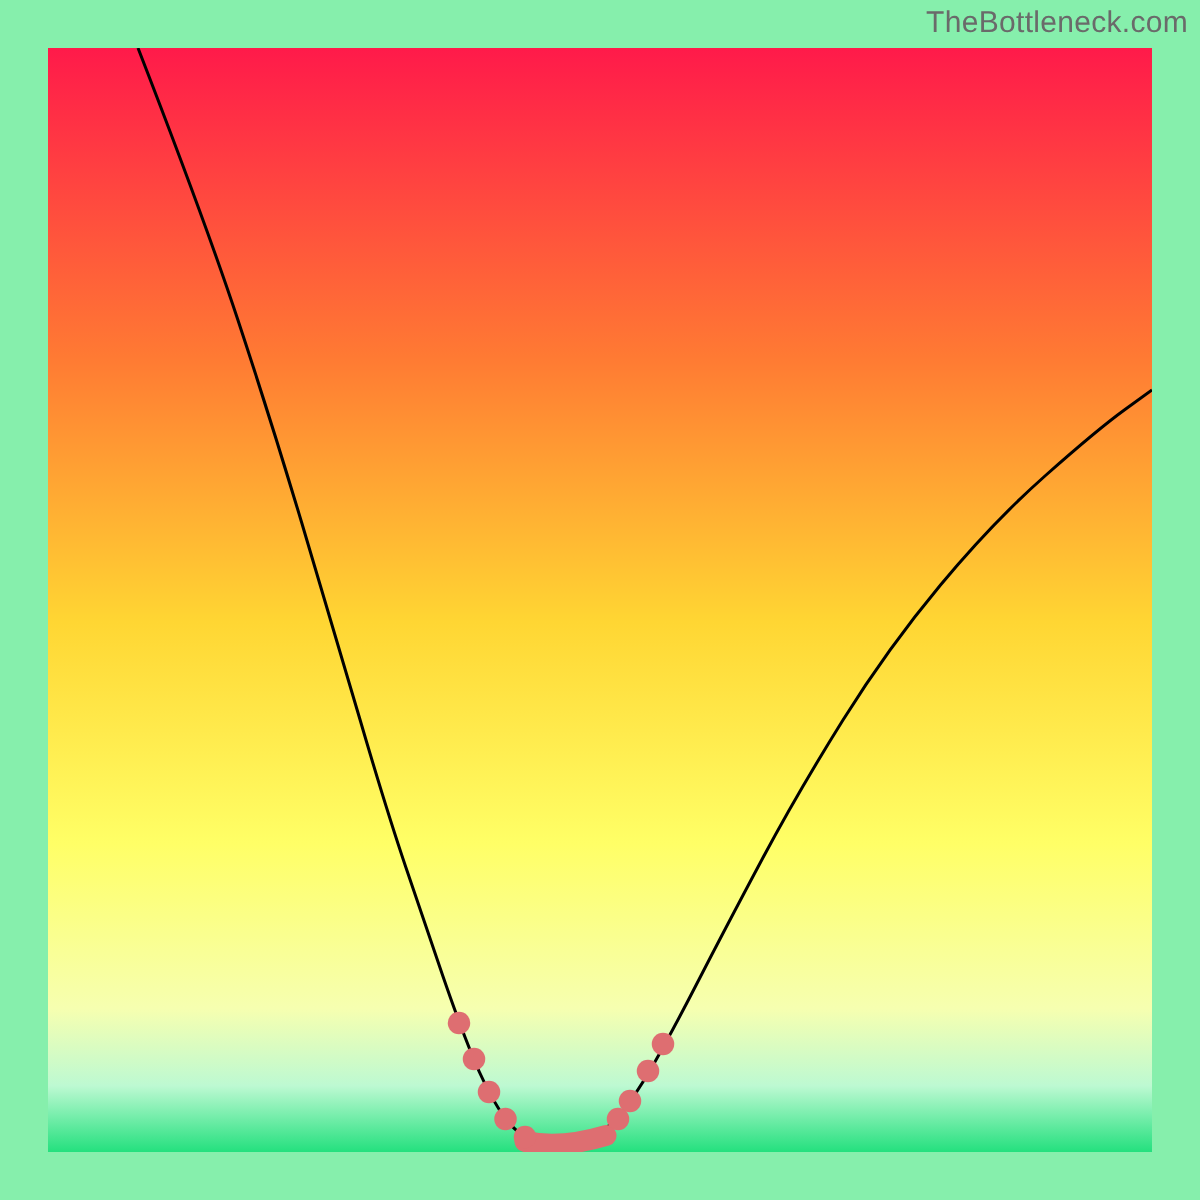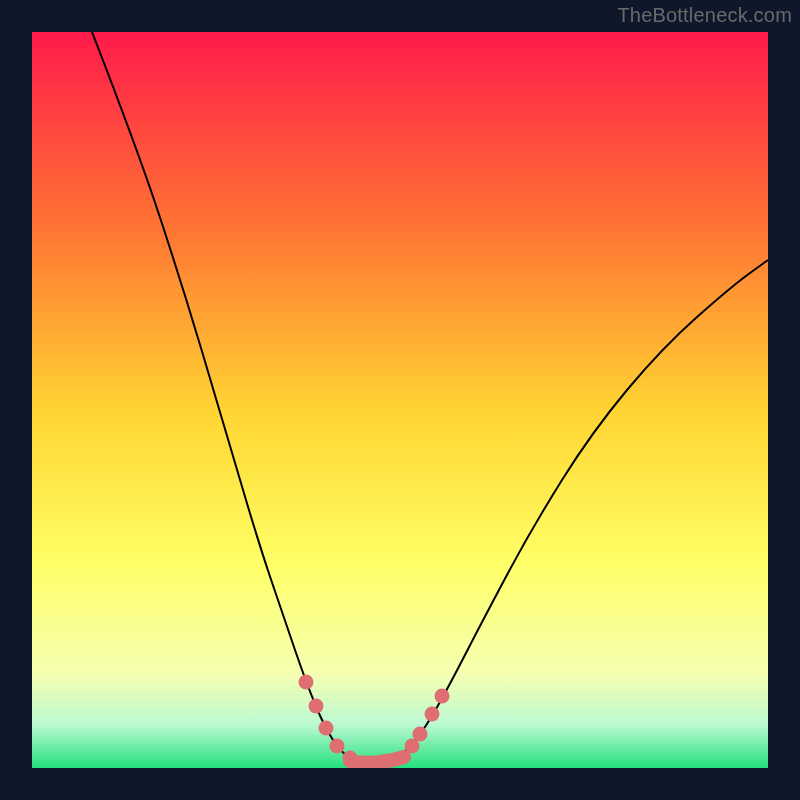--- a/index.html
+++ b/index.html
@@ -8,21 +8,21 @@
     width: 800px;
     height: 800px;
     background: #000;
     overflow: hidden;
     font-family: Arial, Helvetica, sans-serif;
   }
   .frame {
     position: absolute;
     left: 0; top: 0;
     width: 800px; height: 800px;
-    background: #0f172a;
+    background: #86efac;
   }
   .plot {
     position: absolute;
     left: 32px;
     top: 32px;
     width: 736px;
     height: 736px;
     overflow: hidden;
   }
   .watermark {

